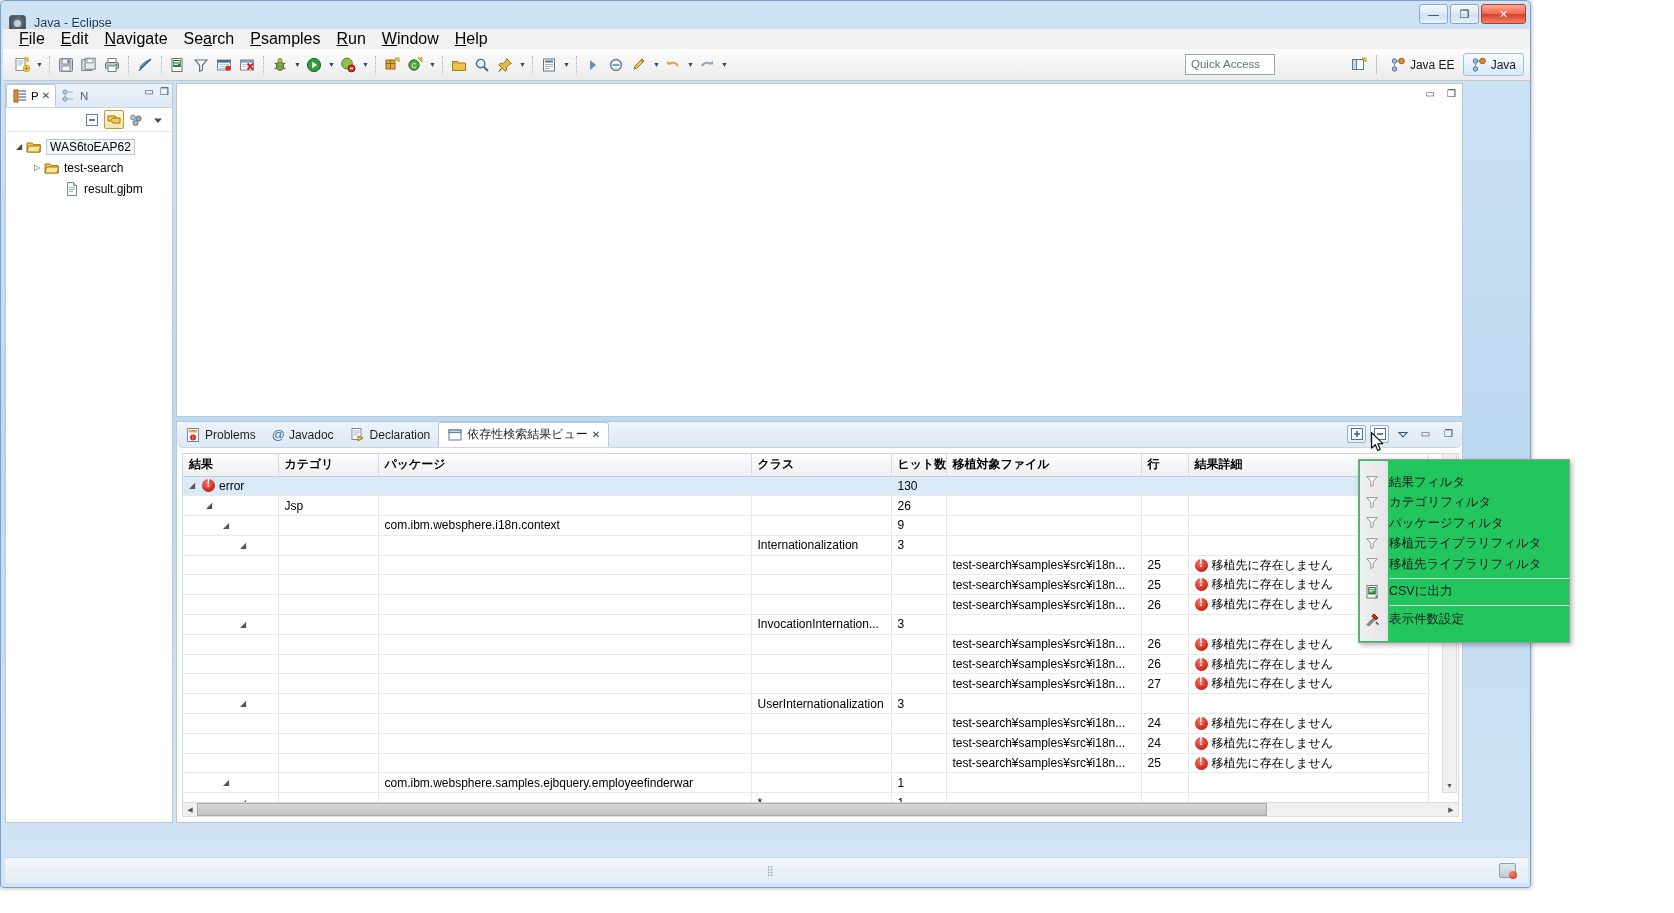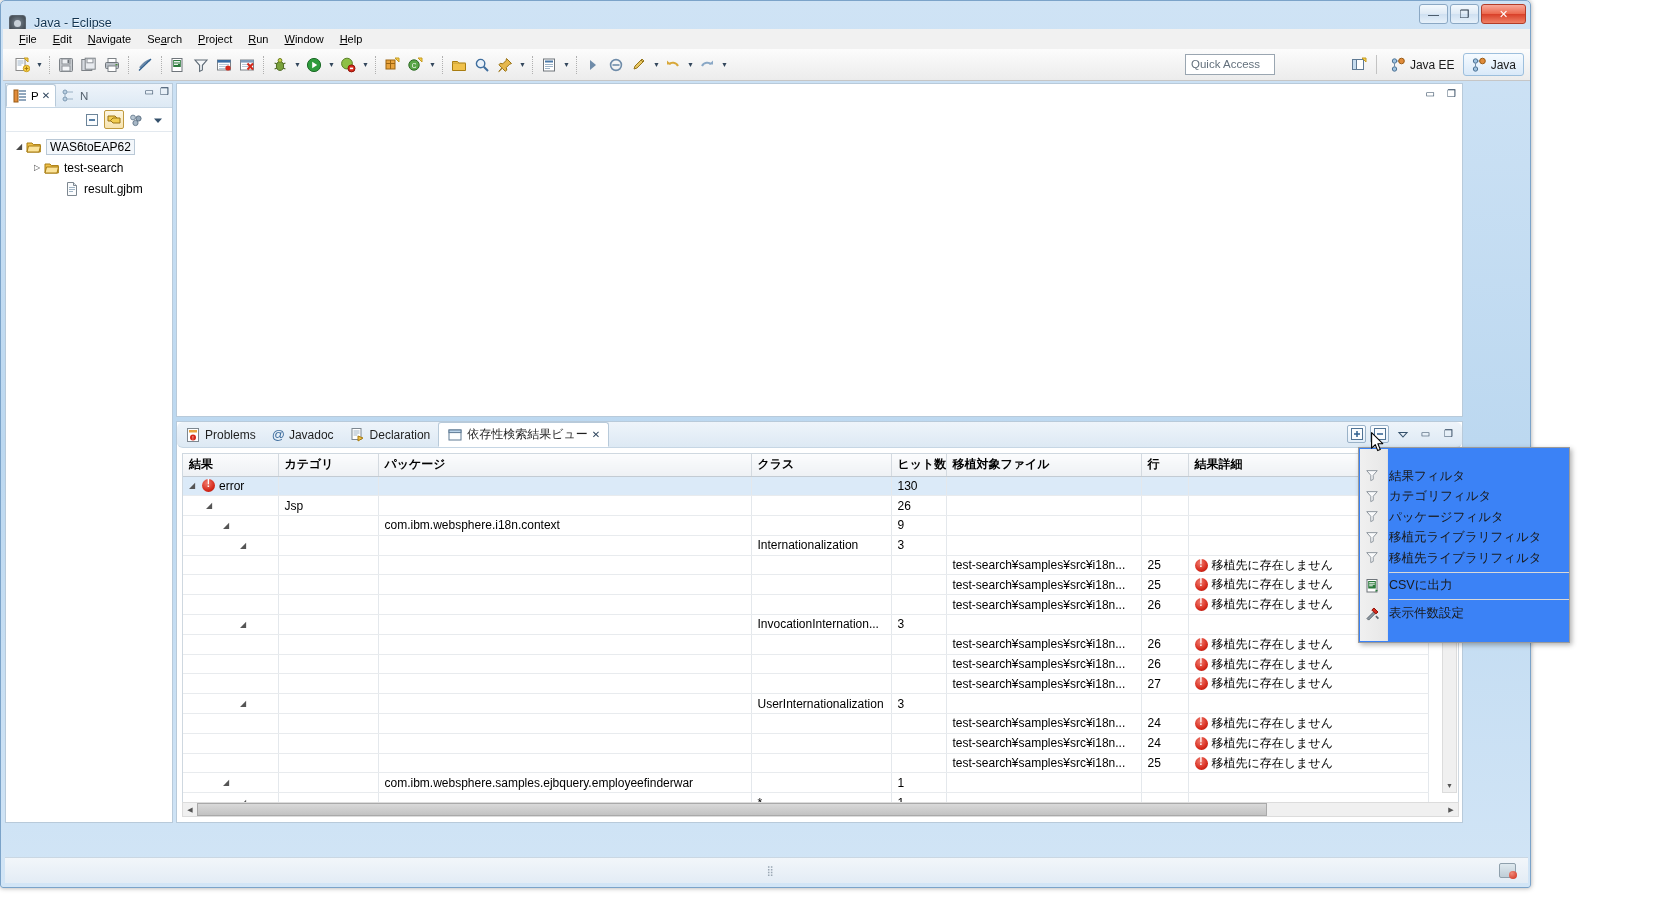--- a/index.html
+++ b/index.html
@@ -75,21 +75,21 @@
   
   .menubar {
     position: absolute; left: 2px; top: 28px;
     width: 1527px; height: 20px;
     background: #f1f1f1;
     display: flex; align-items: center;
     padding-left: 8px;
   }
   .menu-item {
     padding: 10px 8px;
-    font-size: 11px; color: #000;
+    font-size: 16px; color: #000;
   }
   .menu-item u { text-decoration: underline; }
 
   
   .toolbar {
     position: absolute; left: 2px; top: 48px;
     width: 1527px; height: 32px;
     background: linear-gradient(to bottom, #fcfcfc, #ececec);
     border-bottom: 1px solid #c6c6c6;
     display: flex; align-items: center;
@@ -386,26 +386,26 @@
   .status-icon::after {
     content: "";
     position: absolute; right: -2px; bottom: -2px;
     width: 8px; height: 8px; border-radius: 50%;
     background: radial-gradient(circle at 35% 30%, #f08a7a, #cf2a18);
   }
 
   
   .ctxmenu {
     position: absolute;
-    left: 1358px; top: 447px;
+    left: 1358px; top: 459px;
     width: 212px;
-    background: #3b82f6;
+    background: #22c55e;
     border: 1px solid #9a9a9a;
     box-shadow: 2px 2px 5px rgba(0,0,0,0.3);
-    padding: 18px 0;
+    padding: 12px 0;
     z-index: 40;
   }
   .ctx-gutter-bg {
     position: absolute; left: 1px; top: 1px; bottom: 1px;
     width: 28px;
     background: linear-gradient(to right, #f0f0f0, #e7e7e7);
     border-right: 1px solid #e0e0e0;
   }
   .ctx-item {
     position: relative;
@@ -456,21 +456,21 @@
         <div class="wb">❐</div>
         <div class="wb close">✕</div>
       </div>
     </div>
 
     <div class="menubar">
       <div class="menu-item"><u>F</u><span>ile</span></div>
       <div class="menu-item"><u>E</u><span>dit</span></div>
       <div class="menu-item"><u>N</u><span>avigate</span></div>
       <div class="menu-item">Se<u>a</u><span>rch</span></div>
-      <div class="menu-item"><u>P</u><span>roject</span></div>
+      <div class="menu-item"><u>P</u><span>samples</span></div>
       <div class="menu-item"><u>R</u><span>un</span></div>
       <div class="menu-item"><u>W</u><span>indow</span></div>
       <div class="menu-item"><u>H</u><span>elp</span></div>
     </div>
 
     <div class="toolbar">
 
       <div class="tb">
         <svg class="ic" viewBox="0 0 16 16">
             <rect x="2" y="1.5" width="9" height="12" fill="#fff" stroke="#8a8a8a"></rect>

